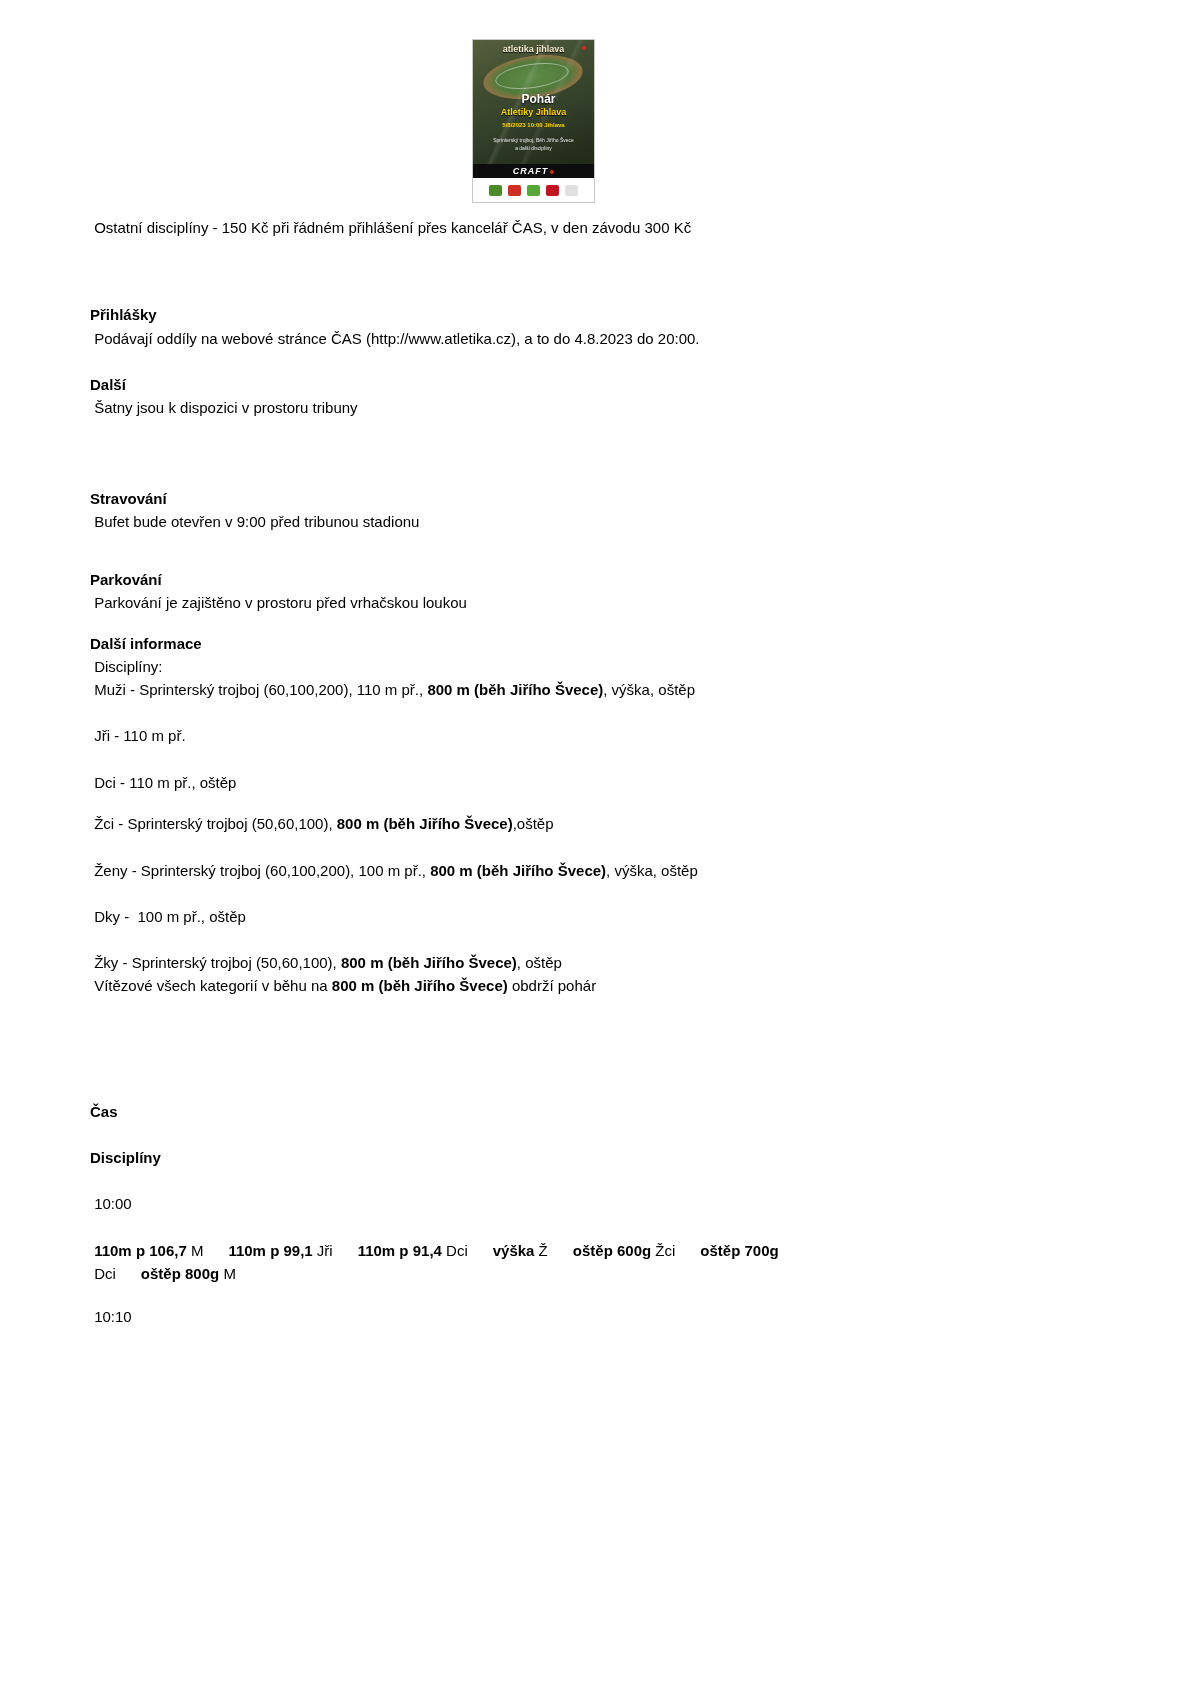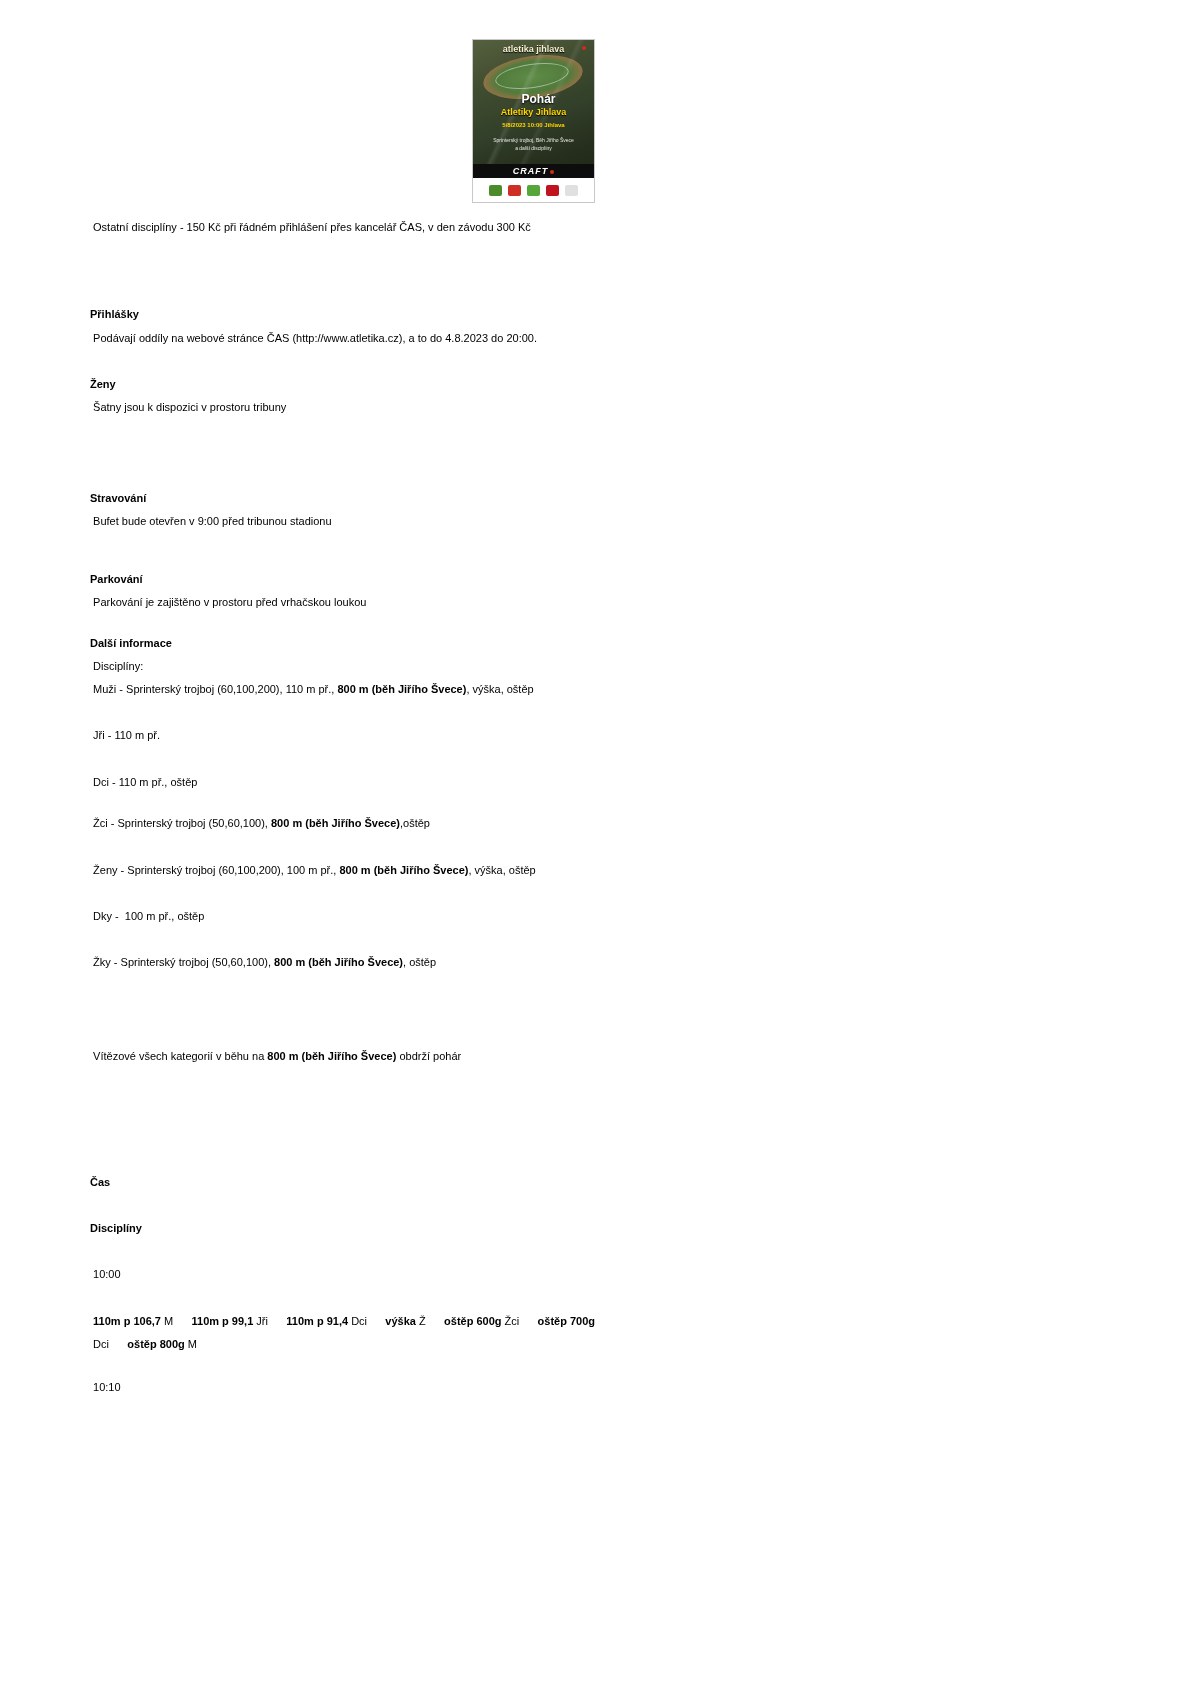--- a/index.html
+++ b/index.html
@@ -2,26 +2,26 @@
 <html><head>
 <meta charset="utf-8">
 <style>
   *{box-sizing:border-box}
   html,body{margin:0;padding:0}
   body{
     width:1190px;height:1683px;background:#ffffff;color:#000;
     font-family:"Liberation Sans",sans-serif;position:relative;overflow:hidden;
   }
   .content{padding:0 70px 0 90px}
-  .line{margin:0;font-size:11px;line-height:23px;white-space:pre-wrap}
+  .line{margin:0;font-size:15px;line-height:23px;white-space:pre-wrap}
   .b{font-weight:bold}
   
   .mt14{margin-top:14px}.mt1{margin-top:1px}.mt64{margin-top:64px}.mt23{margin-top:23px}
   .mt68{margin-top:68px}.mt35{margin-top:35px}.mt22{margin-top:18px}.mt43{}
-  .mt24{margin-top:24px}.mt71{margin-top:71px}.mt115{margin-top:103px}.mt20{margin-top:20px}
+  .mt24{margin-top:24px}.mt71{}.mt115{margin-top:103px}.mt20{margin-top:20px}
 
   
   .poster{position:relative;width:121px;height:162px;margin:40px 0 0 383px;overflow:hidden;box-shadow:0 0 0 1px #c8c8c8}
   .poster-photo{position:absolute;left:0;top:0;right:0;height:138px;
     background:linear-gradient(160deg,#55603f 0%,#414d30 28%,#33402a 55%,#262f1d 80%,#1f2717 100%)}
   .poster-photo::after{content:"";position:absolute;inset:0;
     background:linear-gradient(115deg,transparent 38%,rgba(255,255,255,.10) 40%,transparent 43%,transparent 56%,rgba(255,255,255,.07) 58%,transparent 61%)}
   .track-field{position:absolute;left:10px;top:16px;width:100px;height:42px;border-radius:50%;
     transform:rotate(-8deg);opacity:.95;
     background:radial-gradient(ellipse at center,#61904a 0%,#527d3c 52%,#9a7347 72%,#36422a 100%)}
@@ -68,21 +68,21 @@
         <span class="sponsor-logo" style="background: rgb(193, 18, 31);"></span>
         <span class="sponsor-logo" style="background: rgb(224, 224, 224);"></span>
       </div>
   </div>
 
   <p class="line mt14"> Ostatní disciplíny - 150 Kč při řádném přihlášení přes kancelář ČAS, v den závodu 300 Kč</p>
 
   <p class="line b mt64">Přihlášky</p>
   <p class="line mt1"> Podávají oddíly na webové stránce ČAS (http://www.atletika.cz), a to do 4.8.2023 do 20:00.</p>
 
-  <p class="line b mt23">Ženy</p>
+  <p class="line b mt23">Další</p>
   <p class="line"> Šatny jsou k dispozici v prostoru tribuny</p>
 
   <p class="line b mt68">Stravování</p>
   <p class="line"> Bufet bude otevřen v 9:00 před tribunou stadionu</p>
 
   <p class="line b mt35">Parkování</p>
   <p class="line"> Parkování je zajištěno v prostoru před vrhačskou loukou</p>
 
   <p class="line b mt22">Další informace</p>
   <p class="line"> Disciplíny:</p>

